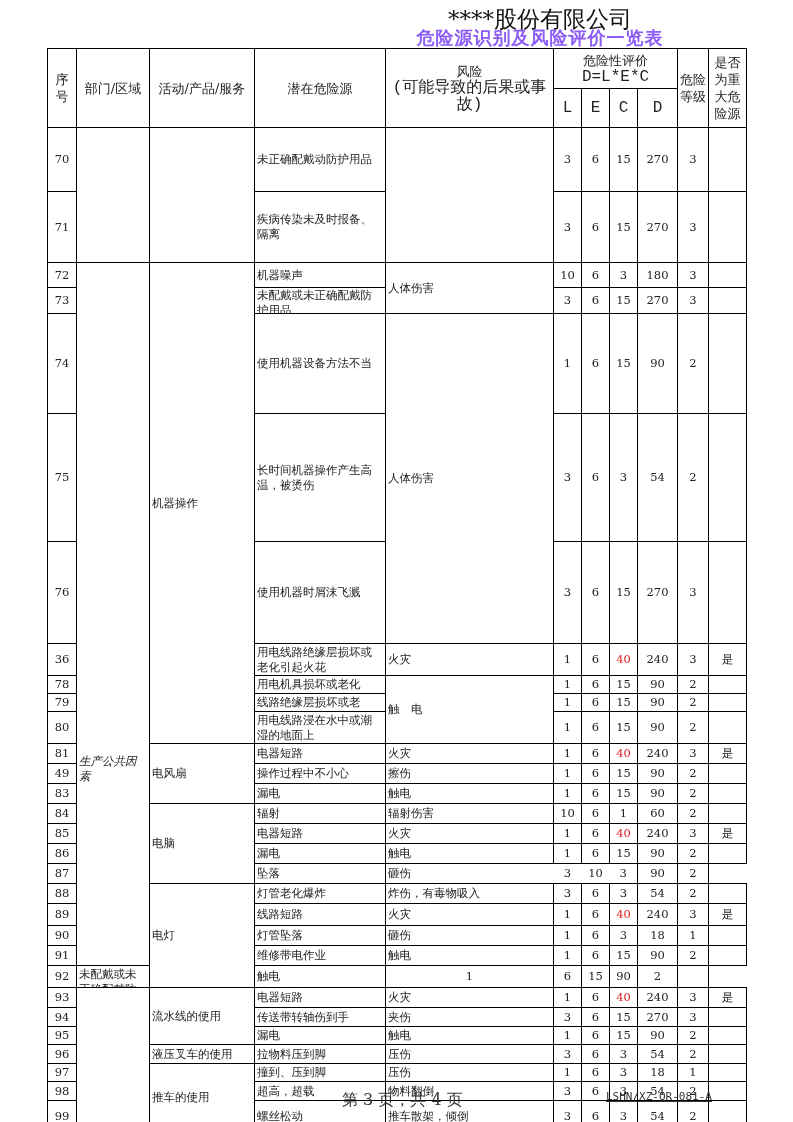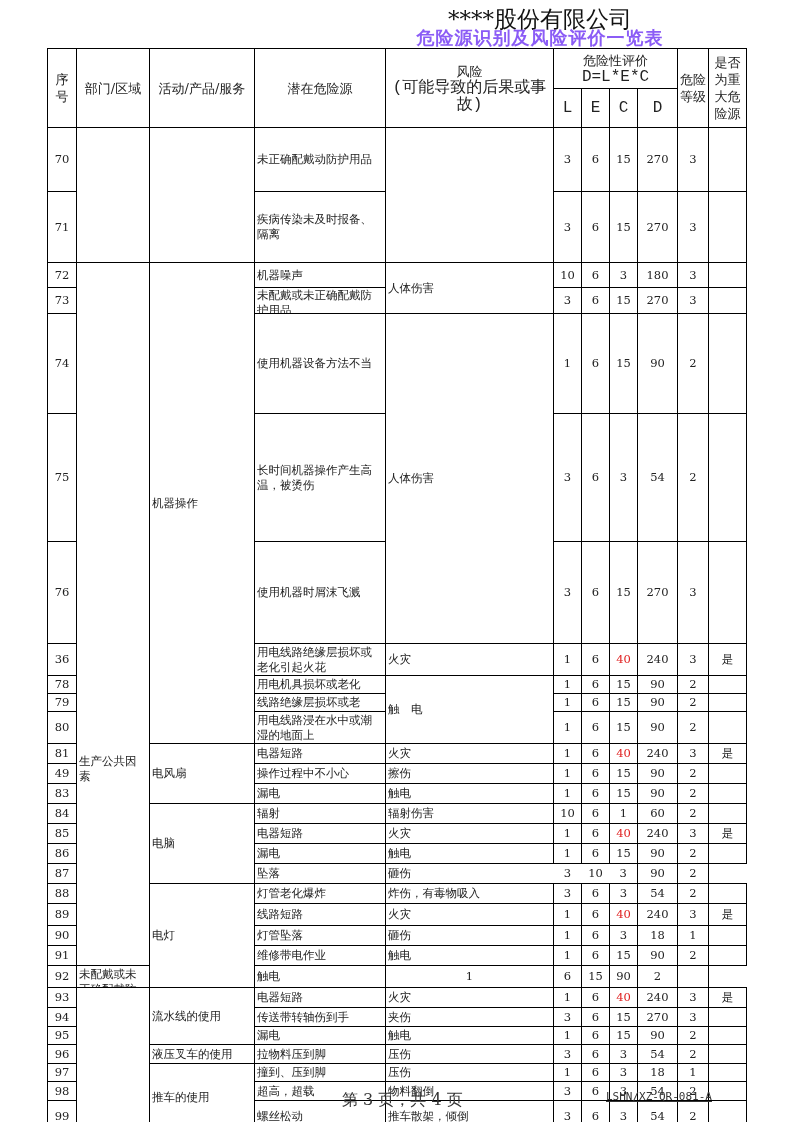--- a/index.html
+++ b/index.html
@@ -87,21 +87,21 @@
       <td class="num">3</td>
       <td class="num">6</td>
       <td class="num">15</td>
       <td class="num">270</td>
       <td class="num">3</td>
       <td class="num"></td>
     </tr>
 
     <tr style="height:25px">
       <td class="num">72</td>
-      <td rowspan="20" class="txt" style="vertical-align:middle;padding-top:310px;">生产公共因素</td>
+      <td rowspan="20" class="txt" style="vertical-align:middle;padding-top:310px;font-style:italic;">生产公共因素</td>
       <td rowspan="9" class="txt">机器操作</td>
       <td class="txt">机器噪声</td>
       <td rowspan="2" class="txt">人体伤害</td>
       <td class="num">10</td>
       <td class="num">6</td>
       <td class="num">3</td>
       <td class="num">180</td>
       <td class="num">3</td>
       <td class="num"></td>
     </tr>

